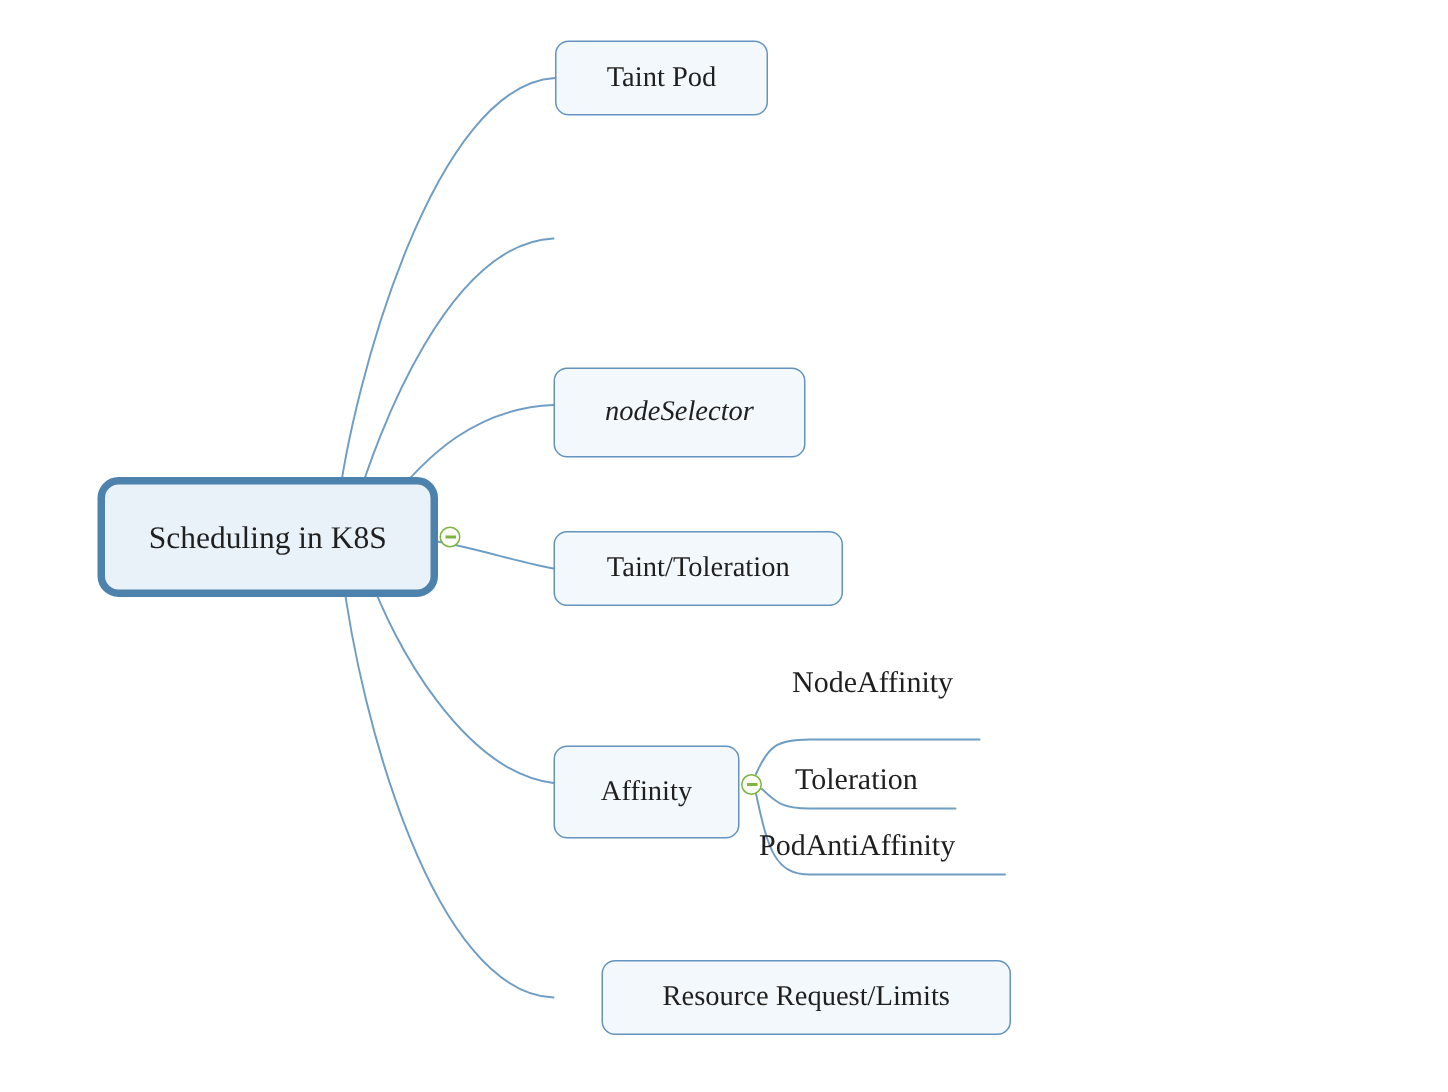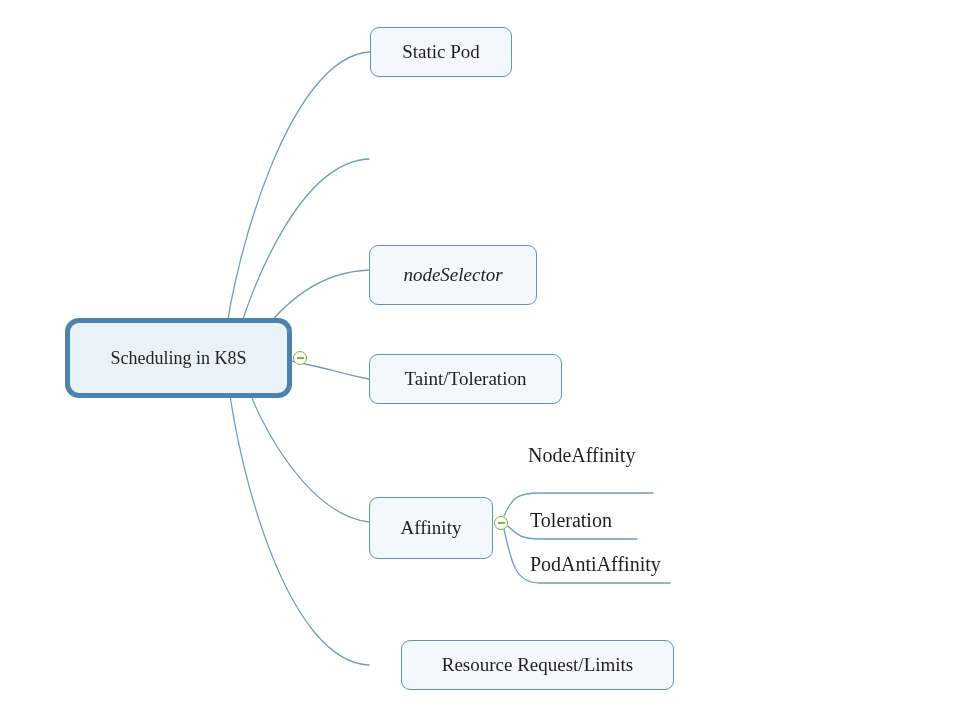--- a/index.html
+++ b/index.html
@@ -27,21 +27,21 @@
     z-index: 2;
     white-space: nowrap;
     cursor: default;
   }
   .root-node {
     left: 65px; top: 318px;
     width: 227px; height: 80px;
     background: var(--root-fill, #e9f1f9);
     border: 5px solid var(--root-border, #4d82ad);
     border-radius: 14px;
-    font-size: 18px;
+    font-size: 21px;
   }
   .branch-node {
     background: var(--branch-fill, #f3f8fc);
     border: 1.4px solid var(--branch-border, #6493bf);
     border-radius: 9px;
     font-size: 19px;
   }
   .b-static   { left: 370px; top: 27px;  width: 142px; height: 50px; }
   .b-nodename { left: 369px; top: 134px; width: 147px; height: 50px; }
   .b-nodesel  { left: 369px; top: 245px; width: 168px; height: 60px; font-style: italic; }
@@ -50,21 +50,21 @@
   .b-resource { left: 369px; top: 640px; width: 273px; height: 50px; margin-left: 32px; }
   .sub-label {
     position: absolute;
     z-index: 2;
     font-size: 20px;
     white-space: nowrap;
     cursor: default;
   }
   .s-nodeaff    { left: 528px; top: 444px; }
   .s-podaff     { left: 530px; top: 509px; }
-  .s-podantiaff { left: 530px; top: 553px; }
+  .s-podantiaff { left: 506px; top: 553px; }
   .collapse-icon {
     position: absolute;
     z-index: 3;
     width: 14px; height: 14px;
     box-sizing: border-box;
     border: 1.5px solid var(--collapse-green, #7fb43e);
     border-radius: 50%;
     background: #fbfdf7;
     display: flex;
     align-items: center;
@@ -96,21 +96,21 @@
     <path class="connector" d="M 504 516 C 512 498, 517 493, 540 493 L 653 493"></path>
     <path class="connector" d="M 508 526 C 517 535, 522 539, 540 539 L 637 539"></path>
     <path class="connector" d="M 504 529 C 512 567, 517 583, 540 583 L 670 583"></path>
   </svg>
 
   <div class="node root-node">
     <span>Scheduling in K8S</span>
   </div>
 
   <div class="node branch-node b-static">
-    <span>Static Pod</span>
+    <span>Taint Pod</span>
   </div>
 
 
   <div class="node branch-node b-nodesel">
     <span>nodeSelector</span>
   </div>
 
   <div class="node branch-node b-taint">
     <span>Taint/Toleration</span>
   </div>

